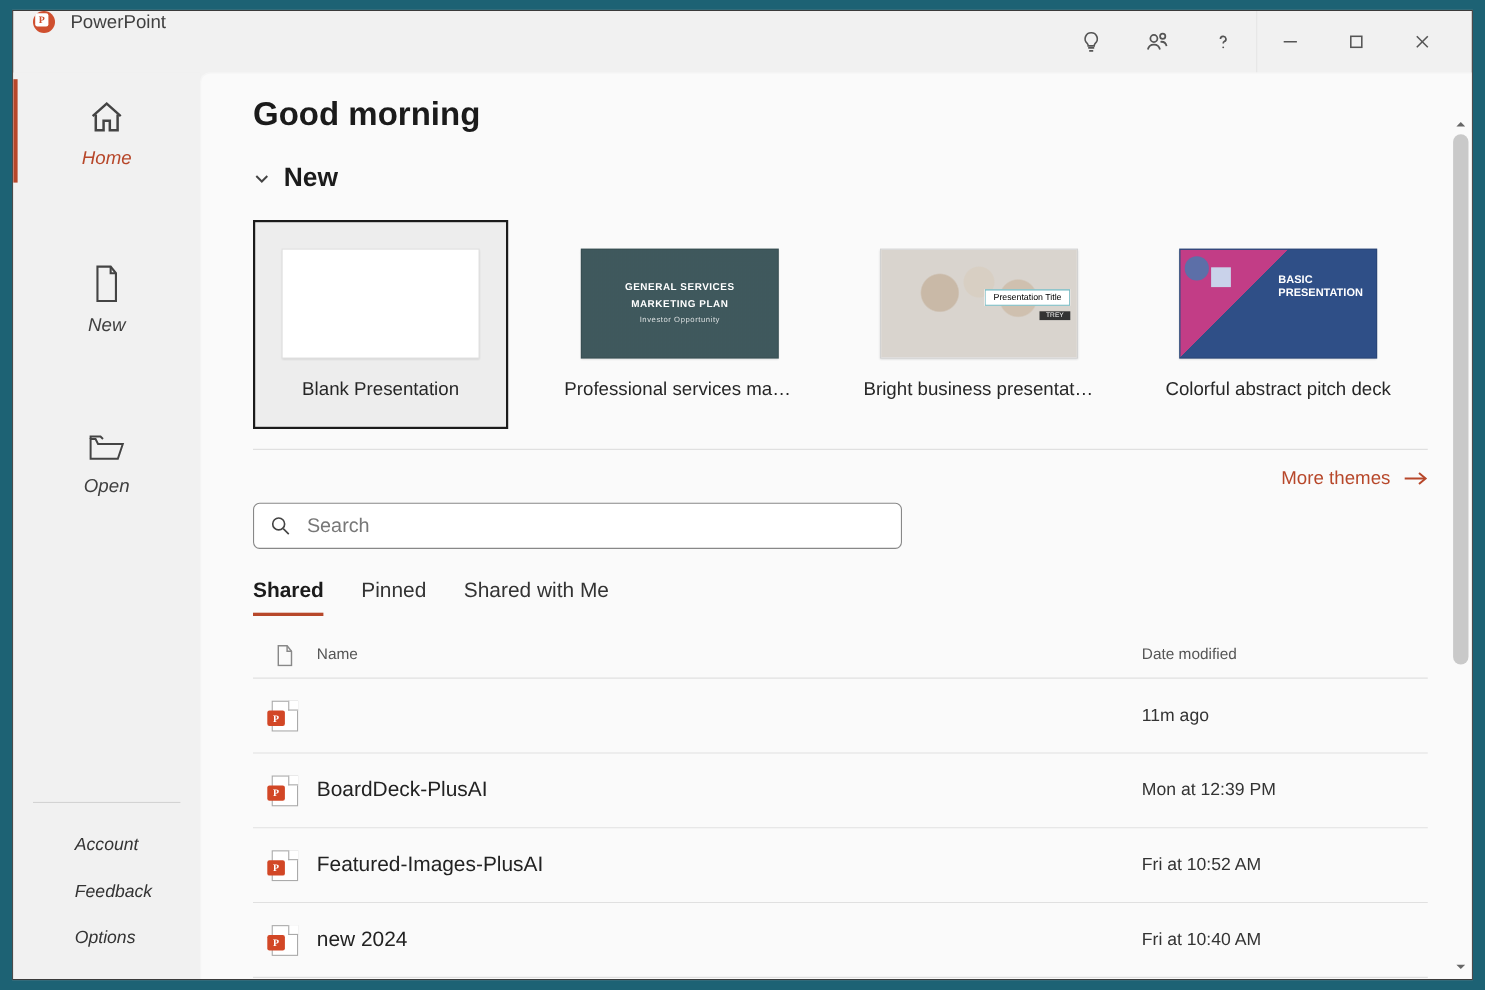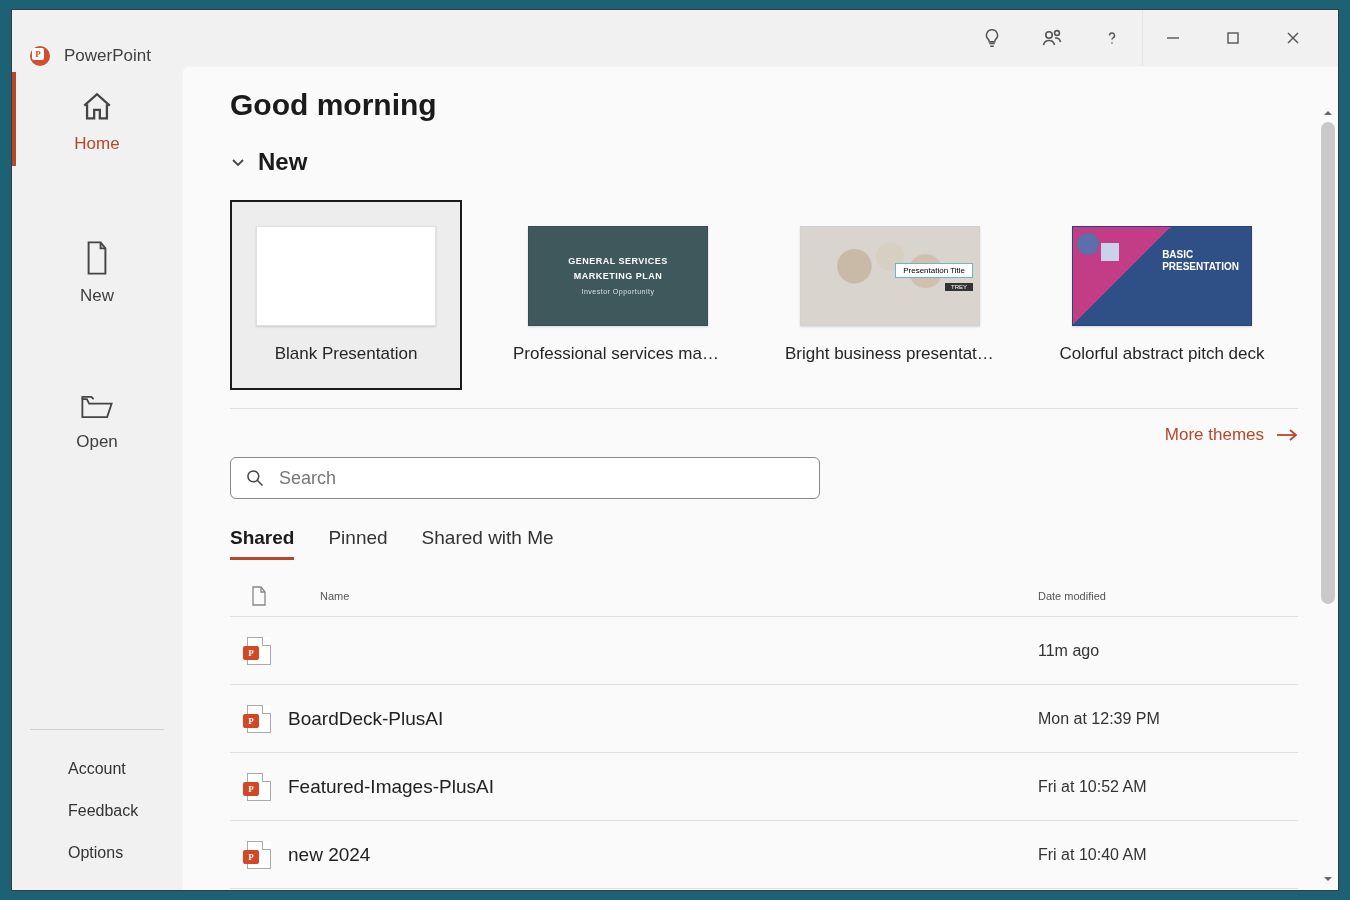--- a/index.html
+++ b/index.html
@@ -10,32 +10,32 @@
   .window {
     position:relative;
     width:1328px; height:882px;
     margin:9px 11px;
     background:#f1f1f1;
     border:1px solid #3b3b3b;
     overflow:hidden;
   }
 
   
-  .titlebar { position:absolute; left:0; right:15px; top:0; height:56px; display:flex; align-items:flex-end; }
+  .titlebar { position:absolute; left:0; right:15px; top:0; height:56px; display:flex; align-items:flex-start; }
   .titlebar .brand { display:flex; align-items:center; gap:14px; padding-left:18px; }
   .brand-icon { width:20px; height:20px; background:#cf4f2f; border-radius:50%; position:relative; }
   .brand-icon::after{ content:"P"; position:absolute; left:2px; top:2px; width:12px; height:12px; background:#ffffff; color:#cf4f2f; font:700 9px/12px "Segoe UI"; text-align:center; border-radius:2px; }
   .brand-label { font-size:17px; color:#404040; }
   .titlebar .caption-btns { margin-left:auto; display:flex; align-items:center; height:100%; }
   .caption-btns .cap { width:60px; height:56px; display:flex; align-items:center; justify-content:center; color:#555; cursor:pointer; }
   .caption-btns .cap svg { stroke:#555; }
   .cap-divider{ width:1px; height:56px; background:rgba(0,0,0,0.05); }
 
   
-  .sidebar { position:absolute; left:0; top:56px; bottom:0; width:170px; background:#f1f1f1; }
+  .sidebar { position:absolute; left:0; top:56px; bottom:0; width:170px; background:#f1f1f1;font-style:italic; }
   .nav-item { display:flex; flex-direction:column; align-items:center; gap:10px; padding:24px 0 18px; cursor:pointer; color:#404040; }
   .nav-item svg { stroke:#444; }
   .nav-item .nav-label { font-size:17px; }
   .nav-item.active { color:#b7472a; position:relative; }
   .nav-item.active::before { content:""; position:absolute; left:0; top:6px; bottom:6px; width:4px; background:#b7472a; }
   .nav-item.active svg { stroke:#444; }
   .sidebar-bottom { position:absolute; left:0; right:0; bottom:16px; }
   .sidebar-bottom .sep { height:1px; background:rgba(0,0,0,0.12); margin:0 18px 18px; }
   .sb-link { padding:12px 0 12px 56px; font-size:16px; color:#333; cursor:pointer; }
 
@@ -85,21 +85,21 @@
   .searchbox input{ flex:1; border:0; outline:0; font-size:18px; color:#333; background:transparent;}
   .searchbox input::placeholder{color:#777;}
 
   
   .file-tabs { display:flex; gap:34px; margin-top:28px; }
   .file-tab { font-size:19px; color:#333; padding-bottom:8px; cursor:pointer; }
   .file-tab.active { font-weight:600; color:#1b1b1b; border-bottom:3px solid #b7472a; }
 
   
   .file-list { margin-top:18px; }
-  .files-header { display:flex; align-items:center; font-size:11px; color:#555; padding:8px 0 10px; border-bottom:1px solid rgba(0,0,0,0.1);gap:32px; }
+  .files-header { display:flex; font-size:14px; color:#555; padding:8px 0 10px; border-bottom:1px solid rgba(0,0,0,0.1); }
   .col-icon{ width:58px; display:flex; justify-content:center;}
   .col-name{ flex:1; }
   .col-date{ width:260px; }
   .file-row { display:flex; align-items:center; min-height:68px; border-bottom:1px solid rgba(0,0,0,0.1); cursor:pointer;}
   .file-row .fname{ font-size:19px; color:#222; }
   .file-row .floc{ font-size:14px; color:#666; margin-top:2px;}
   .file-row .fdate{ font-size:16px; color:#333; }
   .ppt-icon{ width:24px; height:28px; position:relative;}
   .ppt-icon .page{position:absolute;inset:0;border:1.5px solid #aaa;background:#fff;}
   .ppt-icon .page::after{content:"";position:absolute;right:-1px;top:-1px;width:8px;height:8px;background:#fff;border-left:1.5px solid #aaa;border-bottom:1.5px solid #aaa;}

